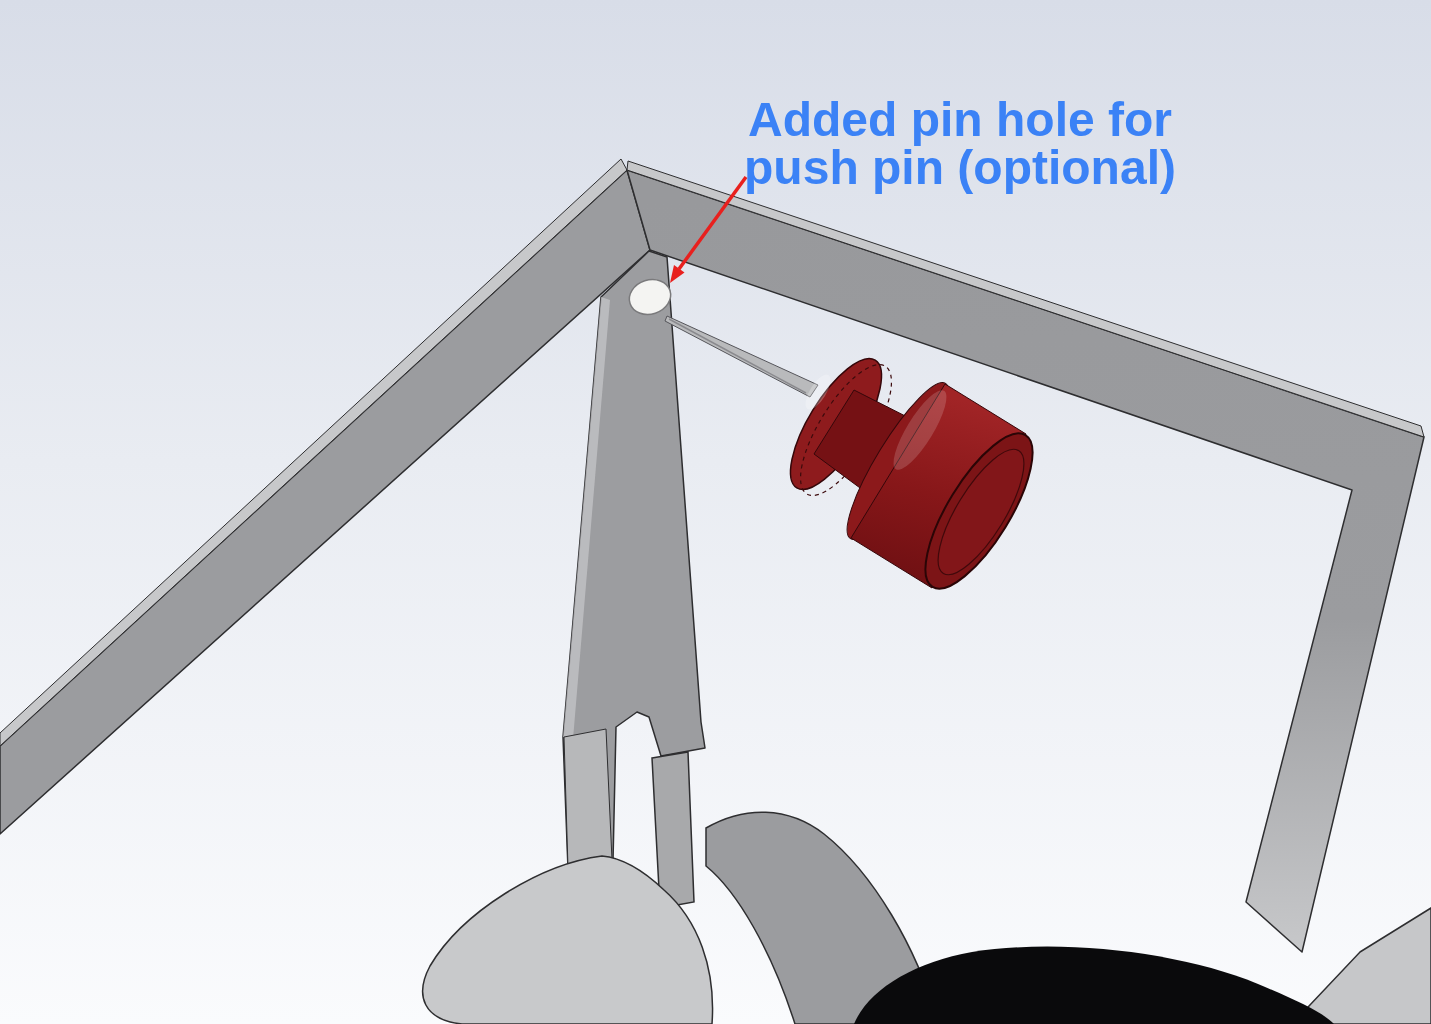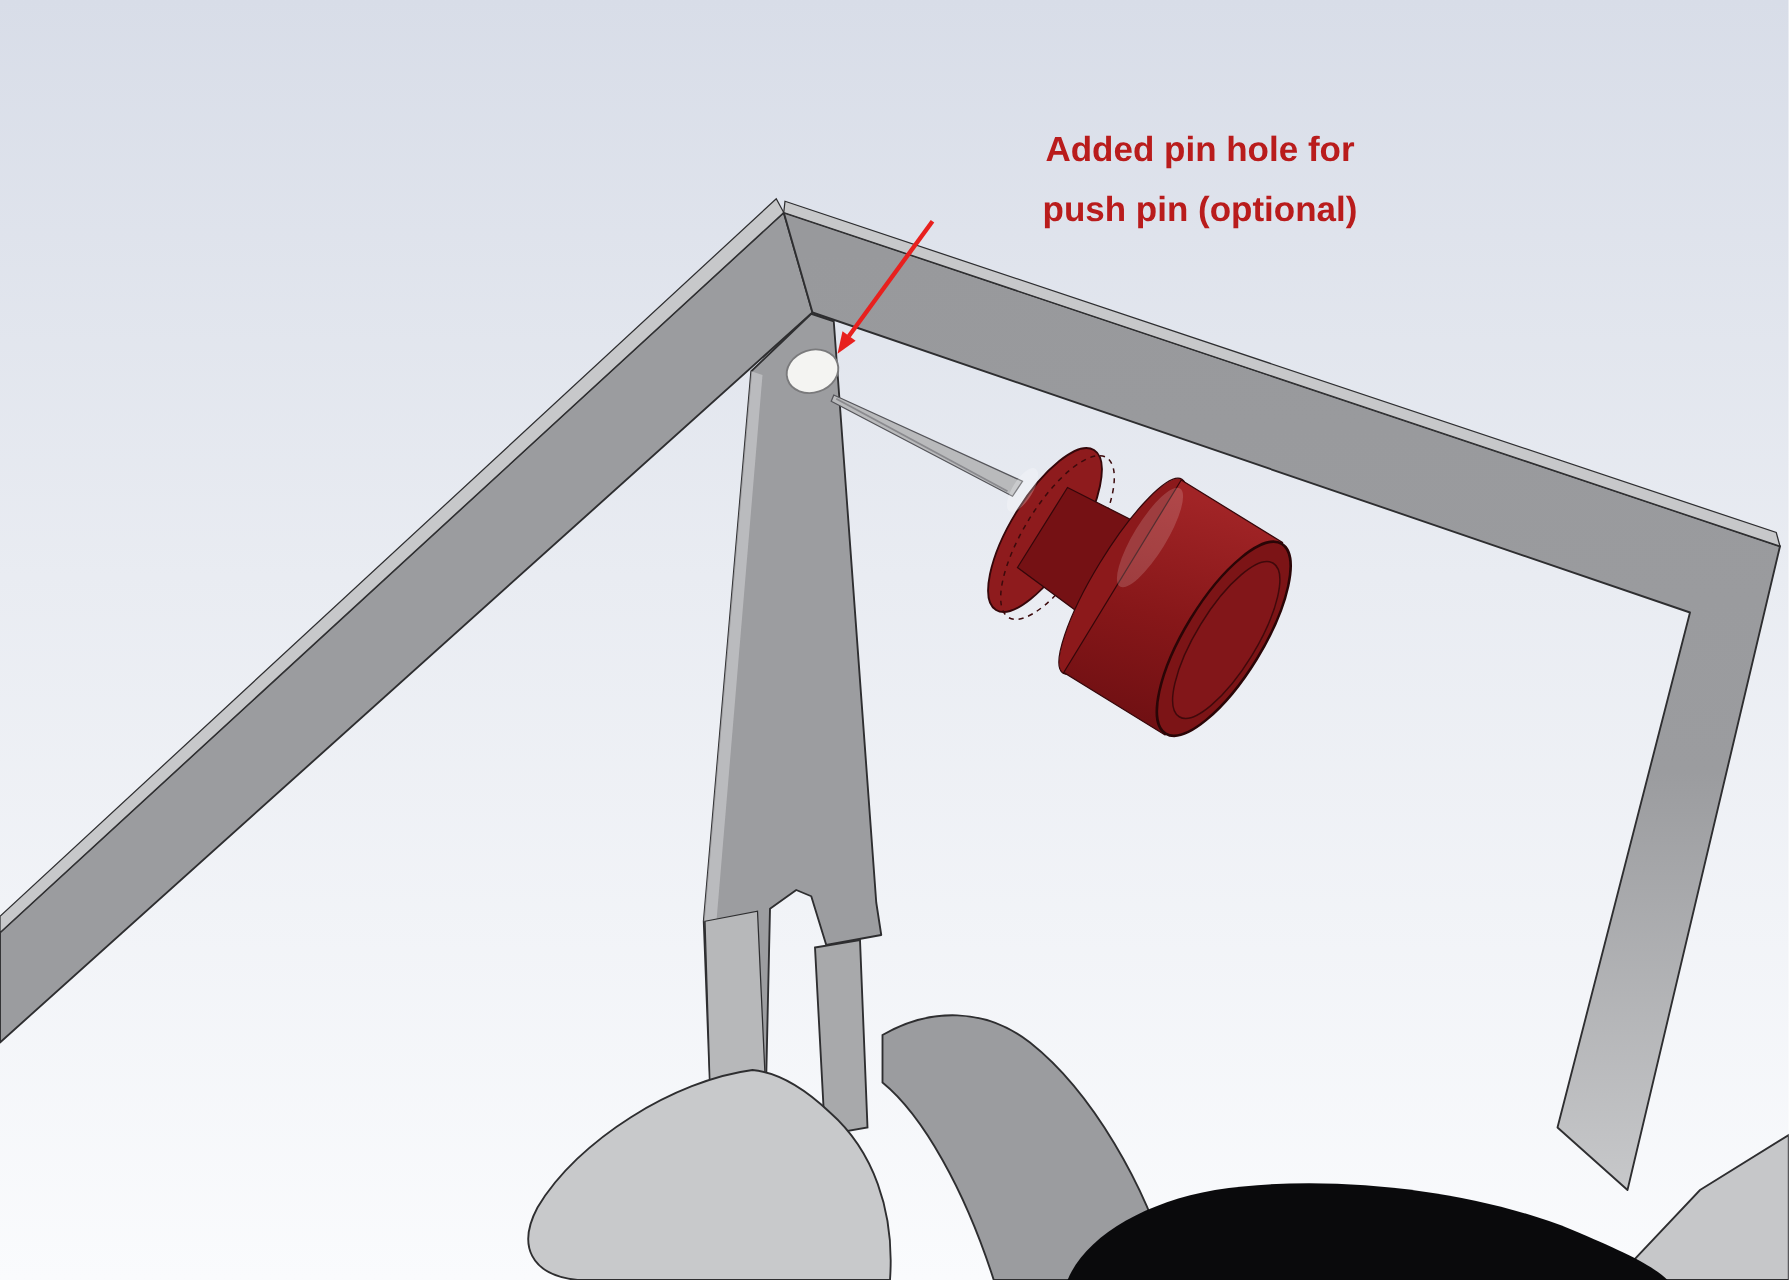--- a/index.html
+++ b/index.html
@@ -8,23 +8,23 @@
     width:1431px; height:1024px;
     overflow:hidden;
     font-family:"Liberation Sans", sans-serif;
   }
   .stage svg { position:absolute; inset:0; display:block; }
   .annotation {
     position:absolute;
     left:660px; top:96px; width:600px;
     text-align:center;
     font-weight:700;
-    font-size:28px;
+    font-size:48px;
     line-height:48px;
-    color:#b91c1c;
+    color:#3b82f6;
     white-space:nowrap;
   }
   .annotation span { display:block; }
 </style>
 </head>
 <body>
 
 <div class="stage">
 
   <svg width="1431" height="1024" viewBox="0 0 1431 1024">

